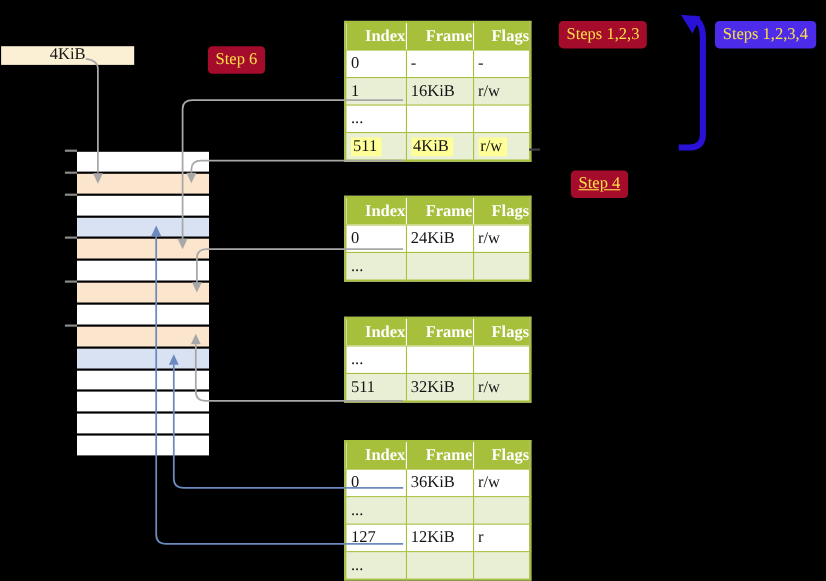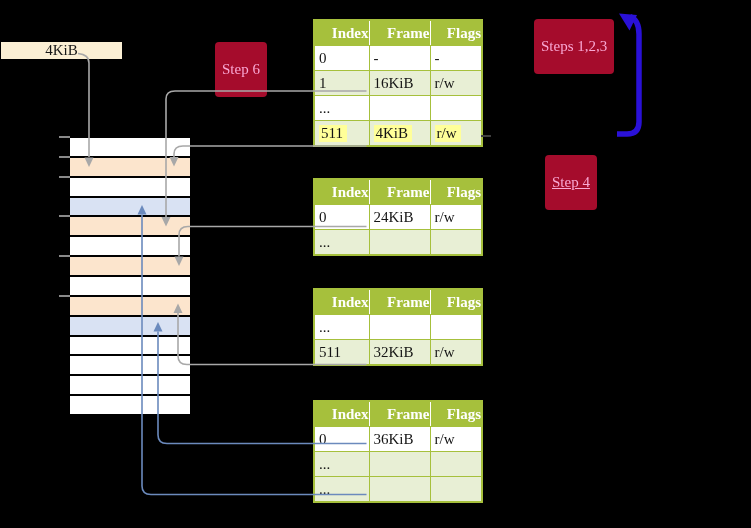--- a/index.html
+++ b/index.html
@@ -9,22 +9,22 @@
     overflow:hidden;color:#111;
   }
   .abs{position:absolute;}
   
   .rootbox{
     left:1px;top:42px;width:121px;height:17px;
     text-align:center;font-size:15px;line-height:17px;color:#161616;
   }
   
   .steplabel{
-    height:17px;border-radius:4px;color:#f9a8d4;font-size:15px;line-height:17px;
-    text-align:center;padding:19px 7px;white-space:nowrap;margin-left:26px;
+    height:17px;border-radius:4px;color:#fde047;font-size:15px;line-height:17px;
+    text-align:center;padding:4px 7px;white-space:nowrap;
   }
   
   .memcol{
     left:70px;top:138px;width:120px;height:276px;
     display:flex;flex-direction:column;gap:2px;
   }
   .memrow{flex:1;}
   .tick{position:absolute;left:59px;width:11px;height:2px;background:#8a8a8a;}
   
   .ptable{position:absolute;left:313px;}
@@ -43,20 +43,21 @@
 </style>
 </head>
 <body>
 
 <div class="stage">
 
   <div class="abs rootbox" style="background-color: rgb(251, 239, 212);">4KiB</div>
 
   <div class="abs steplabel" style="left: 189px; top: 42px; background-color: rgb(165, 12, 44);">Step 6</div>
   <div class="abs steplabel" style="left: 508px; top: 19px; background-color: rgb(165, 12, 44);">Steps 1,2,3</div>
+  <div class="abs steplabel" style="left: 650px; top: 19px; background-color: rgb(76, 44, 234);">Steps 1,2,3,4</div>
   <div class="abs steplabel" style="left: 519px; top: 155px; background-color: rgb(165, 12, 44); text-decoration: underline;">Step 4</div>
 
   <div class="abs memcol">
     <div class="memrow" style="background-color: rgb(255, 255, 255);"></div>
     <div class="memrow" style="background-color: rgb(252, 229, 205);"></div>
     <div class="memrow" style="background-color: rgb(255, 255, 255);"></div>
     <div class="memrow" style="background-color: rgb(217, 226, 243);"></div>
     <div class="memrow" style="background-color: rgb(252, 229, 205);"></div>
     <div class="memrow" style="background-color: rgb(255, 255, 255);"></div>
     <div class="memrow" style="background-color: rgb(252, 229, 205);"></div>
@@ -183,20 +184,25 @@
       <tr>
         <td>0</td>
         <td>36KiB</td>
         <td>r/w</td>
       </tr>
       <tr class="alt">
         <td>...</td>
         <td></td>
         <td></td>
       </tr>
+      <tr>
+        <td>127</td>
+        <td>12KiB</td>
+        <td>r</td>
+      </tr>
       <tr class="alt">
         <td>...</td>
         <td></td>
         <td></td>
       </tr>
     </tbody>
       </table>
   </div>
 
   <svg class="overlay" width="751" height="528" viewBox="0 0 751 528">

